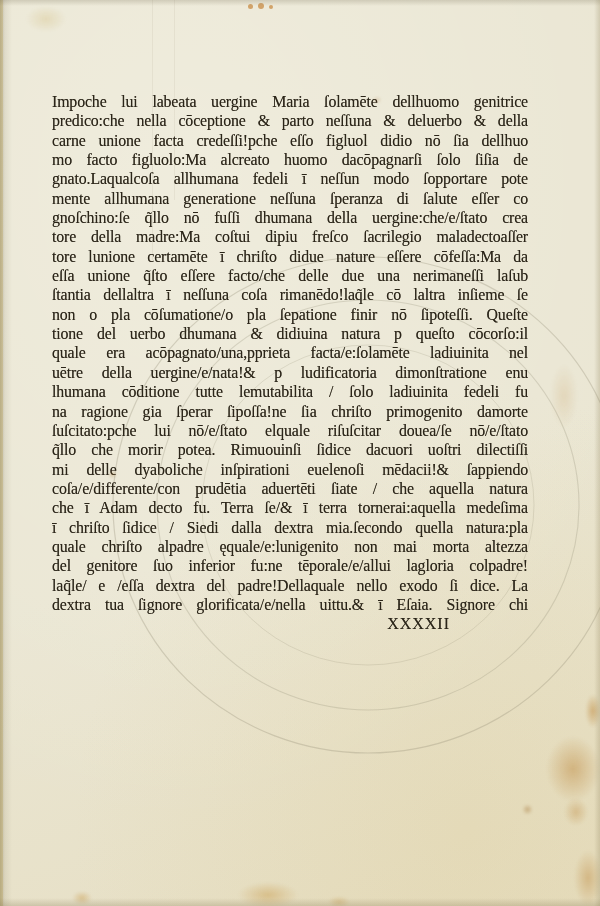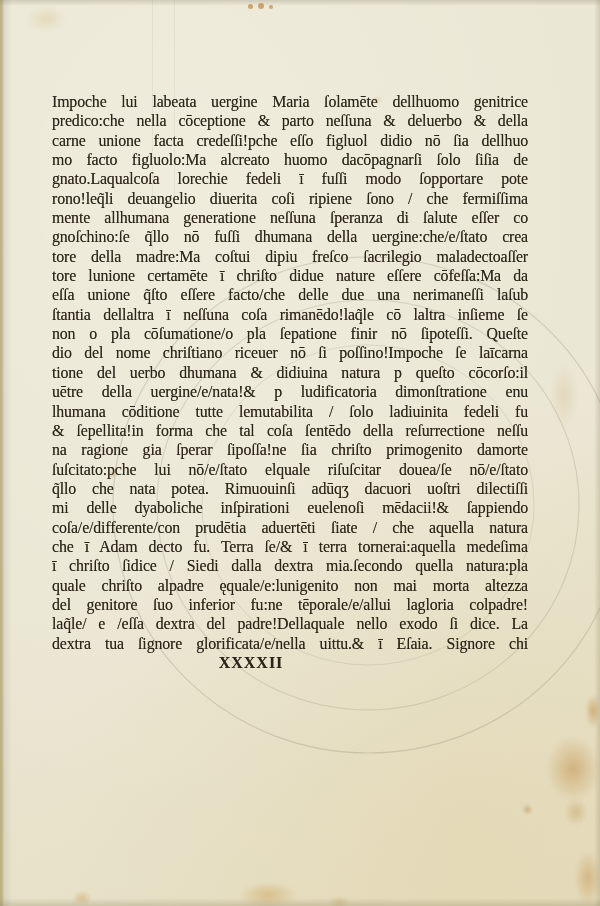--- a/index.html
+++ b/index.html
@@ -42,25 +42,24 @@
     text-align:justify;
     text-align-last:justify;
     white-space:normal;
     overflow:hidden;
     height:19.35px;
     text-shadow:0 0 0.5px rgba(43,38,25,0.55);
   }
   .folio{
     font-size:16px;
     line-height:19.35px;
-    text-align:center;
+    text-align:right;
     padding-right:78px;
     letter-spacing:1px;
     text-shadow:0 0 0.5px rgba(43,38,25,0.55);
-    font-weight:bold;
   }
 
   
   .stain{position:absolute;border-radius:50%;filter:blur(1.2px);pointer-events:none;}
   .f1 {left:585px;top:694px;width:16px;height:34px;background:radial-gradient(closest-side, rgba(186,130,52,0.50), rgba(186,130,52,0));}
   .f2 {left:546px;top:736px;width:54px;height:66px;background:radial-gradient(closest-side, rgba(186,130,52,0.45), rgba(186,130,52,0));}
   .f3 {left:564px;top:798px;width:24px;height:28px;background:radial-gradient(closest-side, rgba(186,130,52,0.35), rgba(186,130,52,0));}
   .f4 {left:522px;top:804px;width:11px;height:11px;background:radial-gradient(closest-side, rgba(160,110,45,0.40), rgba(160,110,45,0));}
   .f5 {left:574px;top:850px;width:28px;height:56px;background:radial-gradient(closest-side, rgba(186,130,52,0.40), rgba(186,130,52,0));}
   .f6 {left:238px;top:882px;width:60px;height:26px;background:radial-gradient(closest-side, rgba(196,146,58,0.40), rgba(196,146,58,0));}
@@ -84,37 +83,35 @@
     <ellipse cx="368" cy="505" rx="255" ry="248" fill="none" stroke="#8d8870" stroke-opacity="0.30" stroke-width="1.2"></ellipse>
     <ellipse cx="368" cy="505" rx="211" ry="205" fill="none" stroke="#8d8870" stroke-opacity="0.26" stroke-width="1.1"></ellipse>
     <ellipse cx="368" cy="505" rx="166" ry="160" fill="none" stroke="#8d8870" stroke-opacity="0.20" stroke-width="1"></ellipse>
   </svg>
 
   <div class="text-block" id="text-block">
       <div class="line">Impoche lui labeata uergine Maria ſolamēte dellhuomo genitrice</div>
       <div class="line">predico:che nella cōceptione &amp; parto neſſuna &amp; deluerbo &amp; della</div>
       <div class="line">carne unione facta credeſſi!pche eſſo figluol didio nō ſia dellhuo</div>
       <div class="line">mo facto figluolo:Ma alcreato huomo dacōpagnarſi ſolo ſiſia de</div>
-      <div class="line">gnato.Laqualcoſa lorechie fedeli ī fuſſi modo ſopportare pote</div>
-      <div class="line">rono!leq̃li deuangelio diuerita coſi ripiene ſono / che fermiſſima</div>
+      <div class="line">gnato.Laqualcoſa allhumana fedeli ī neſſun modo ſopportare pote</div>
       <div class="line">mente allhumana generatione neſſuna ſperanza di ſalute eſſer co</div>
       <div class="line">gnoſchino:ſe q̃llo nō fuſſi dhumana della uergine:che/e/ſtato crea</div>
       <div class="line">tore della madre:Ma coſtui dipiu freſco ſacrilegio maladectoaſſer</div>
       <div class="line">tore lunione certamēte ī chriſto didue nature eſſere cōfeſſa:Ma da</div>
       <div class="line">eſſa unione q̃ſto eſſere facto/che delle due una nerimaneſſi laſub</div>
       <div class="line">ſtantia dellaltra ī neſſuna coſa rimanēdo!laq̃le cō laltra inſieme ſe</div>
       <div class="line">non o pla cōſumatione/o pla ſepatione finir nō ſipoteſſi. Queſte</div>
-      <div class="line">dio del nome chriſtiano riceuer nō ſi poſſino!Impoche ſe laīcarna</div>
       <div class="line">tione del uerbo dhumana &amp; didiuina natura p queſto cōcorſo:il</div>
+      <div class="line">quale era acōpagnato/una,pprieta facta/e:ſolamēte ladiuinita nel</div>
       <div class="line">uētre della uergine/e/nata!&amp; p ludificatoria dimonſtratione enu</div>
       <div class="line">lhumana cōditione tutte lemutabilita / ſolo ladiuinita fedeli fu</div>
-      <div class="line">&amp; ſepellita!in forma che tal coſa ſentēdo della reſurrectione neſſu</div>
       <div class="line">na ragione gia ſperar ſipoſſa!ne ſia chriſto primogenito damorte</div>
       <div class="line">ſuſcitato:pche lui nō/e/ſtato elquale riſuſcitar douea/ſe nō/e/ſtato</div>
-      <div class="line">q̃llo che nata potea. Rimuouinſi adūqʒ dacuori uoſtri dilectiſſi</div>
+      <div class="line">q̃llo che morir potea. Rimuouinſi ſidice dacuori uoſtri dilectiſſi</div>
       <div class="line">mi delle dyaboliche inſpirationi euelenoſi mēdacii!&amp; ſappiendo</div>
       <div class="line">coſa/e/differente/con prudētia aduertēti ſiate / che aquella natura</div>
       <div class="line">che ī Adam decto fu. Terra ſe/&amp; ī terra tornerai:aquella medeſima</div>
       <div class="line">ī chriſto ſidice / Siedi dalla dextra mia.ſecondo quella natura:pla</div>
       <div class="line">quale chriſto alpadre ęquale/e:lunigenito non mai morta altezza</div>
       <div class="line">del genitore ſuo inferior fu:ne tēporale/e/allui lagloria colpadre!</div>
       <div class="line">laq̃le/ e /eſſa dextra del padre!Dellaquale nello exodo ſi dice. La</div>
       <div class="line">dextra tua ſignore glorificata/e/nella uittu.&amp; ī Eſaia. Signore chi</div>
       <div class="folio">XXXXII</div>
     </div>

